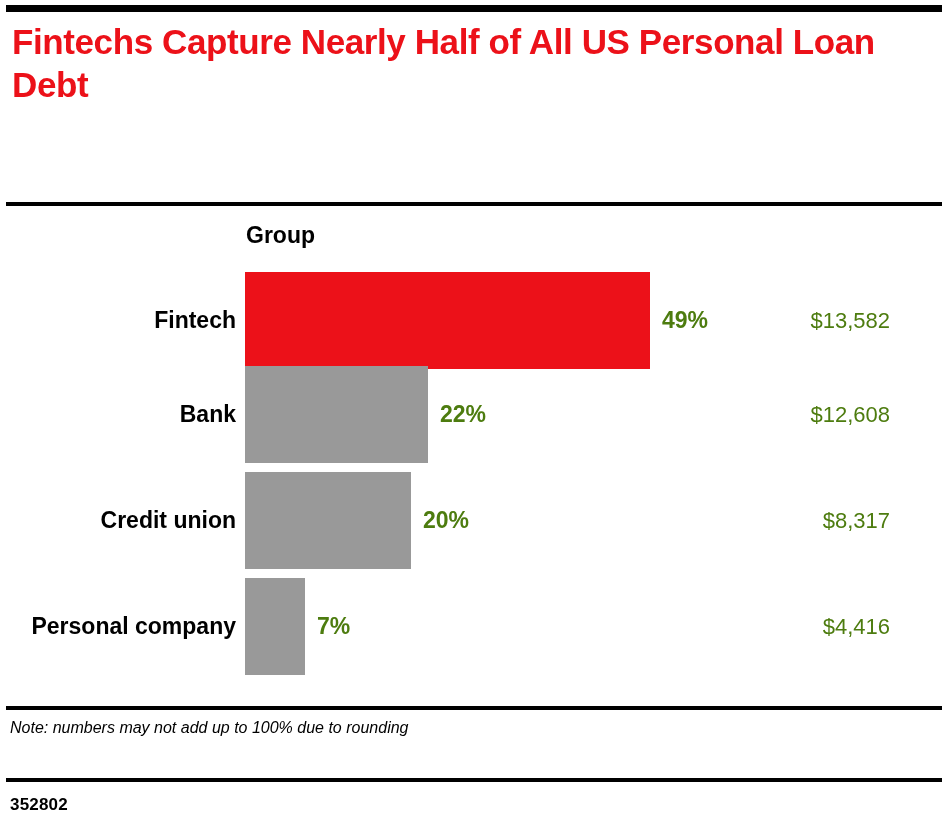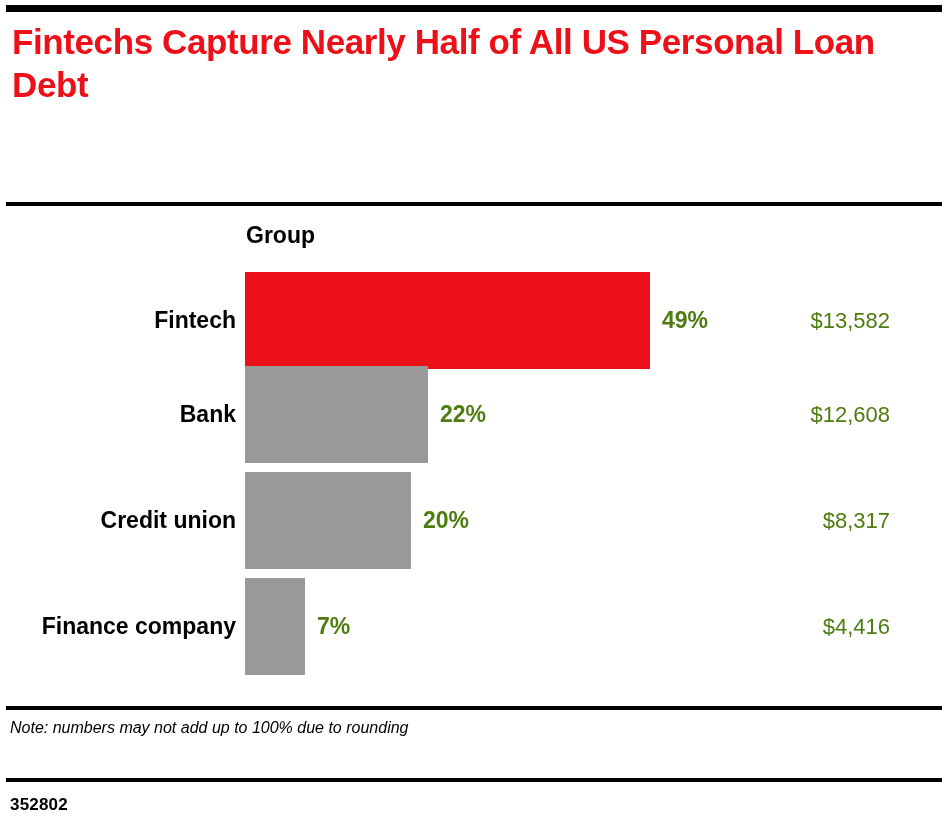--- a/index.html
+++ b/index.html
@@ -193,21 +193,21 @@
         <div class="bar-value" style="left: 440px;">22%</div>
         <div class="row-balance">$12,608</div>
       </div>
       <div class="row" style="top: 212px;">
         <div class="row-label">Credit union</div>
         <div class="bar" style="width: 166px; background: rgb(153, 153, 153);"></div>
         <div class="bar-value" style="left: 423px;">20%</div>
         <div class="row-balance">$8,317</div>
       </div>
       <div class="row" style="top: 318px;">
-        <div class="row-label">Finance company</div>
+        <div class="row-label">Personal company</div>
         <div class="bar" style="width: 60px; background: rgb(153, 153, 153);"></div>
         <div class="bar-value" style="left: 317px;">7%</div>
         <div class="row-balance">$4,416</div>
       </div>
     </div>
 
   <div class="rule rule-notes"></div>
 
   <div class="notes">
     <div>Note: numbers may not add up to 100% due to rounding</div>

